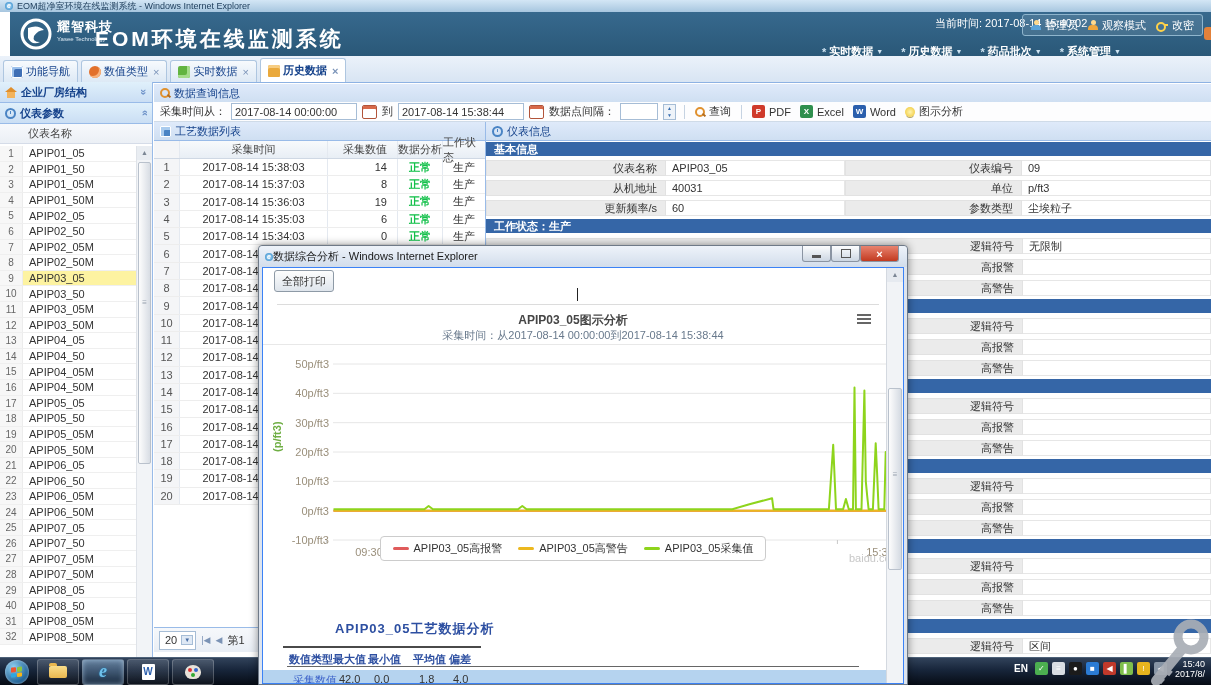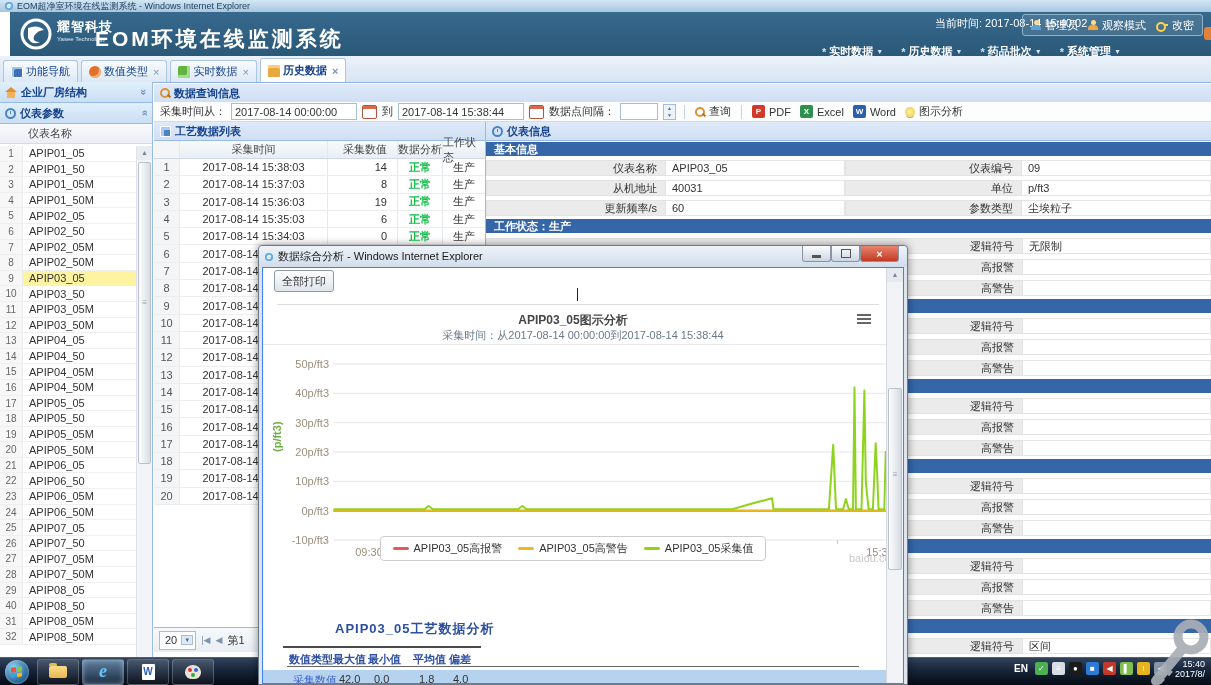--- a/index.html
+++ b/index.html
@@ -70,21 +70,21 @@
     font-size:10px;align-self:stretch;line-height:15px;}
   .sname{padding-left:6px;}
   .srow.sel{background:#fdf3a1;}
   .vtrack{position:absolute;top:64px;right:0;width:15px;bottom:0;background:#f2f4f7;border-left:1px solid #dfe3e9;}
   .varrow{height:14px;text-align:center;font-size:7px;color:#7b8694;line-height:14px;background:#e9edf2;cursor:pointer;}
   .vthumb{position:absolute;left:1px;right:1px;top:16px;height:300px;background:linear-gradient(90deg,#fdfdfd,#d8dde4);
     border:1px solid #b9c1cc;border-radius:2px;cursor:pointer;}
   .vthumb:after{content:"≡";position:absolute;left:0;right:0;top:45%;text-align:center;color:#9aa4b0;font-size:8px;}
   
   .phead{height:18px;background:linear-gradient(#dfeafa,#cfdff2);border-bottom:1px solid #99bbe8;
-    display:flex;align-items:center;gap:4px;padding:0 6px;color:#15428b;font-weight:bold;}
+    display:flex;align-items:center;gap:4px;padding:0 6px;color:#15428b;font-weight:normal;}
   .ico-mag{width:10px;height:10px;position:relative;display:inline-block;}
   .ico-mag:before{content:"";position:absolute;left:0;top:0;width:6px;height:6px;border:2px solid #e0912f;border-radius:50%;}
   .ico-mag:after{content:"";position:absolute;left:7px;top:7px;width:4px;height:2px;background:#b06a1e;transform:rotate(45deg);}
   .ico-grid{width:11px;height:11px;background:#4a84c4;box-shadow:inset 0 0 0 1px #fff,inset 4px 4px 0 #a9cbee;border-radius:1px;}
   
   #qhead{position:absolute;left:154px;top:84px;right:0;}
   #qbar{position:absolute;left:154px;top:102px;right:0;height:19px;background:#fdfdfe;
     border-bottom:1px solid #cfdbe8;display:flex;align-items:center;gap:5px;padding-left:6px;}
   .qinput{height:15px;border:1px solid #a6bdd6;background:#fff;padding:0 3px;font-size:11px;
     font-family:inherit;color:#333;}
@@ -130,21 +130,21 @@
   .mrow{display:flex;margin-top:4px;height:16px;line-height:15px;}
   .mrow.sect{margin-top:5px;}
   .mlab{background:#ebebeb;text-align:right;padding-right:8px;color:#333;border:1px solid #e2e2e2;box-sizing:border-box;}
   .mval{background:#fff;padding-left:6px;border:1px solid #e6e6e6;border-left:none;box-sizing:border-box;}
   .wl1{width:180px;} .wv1{width:179px;} .wl2{width:177px;} .wv2{flex:1;}
   .wls{width:537px;} .wvs{flex:1;}
   
   #popup{position:absolute;left:258px;top:245px;width:650px;height:440px;z-index:55;
     background:#dde4ee;border:1px solid #6f7a88;border-radius:4px 4px 0 0;
     box-shadow:0 0 8px rgba(0,0,0,.45);box-sizing:border-box;}
-  #ptitle{height:21px;display:flex;align-items:center;gap:5px;padding-left:6px;color:#1a1a1a;
+  #ptitle{height:21px;display:flex;align-items:center;padding-left:6px;color:#1a1a1a;
     background:linear-gradient(#eef3fa,#d2ddeb);border-radius:4px 4px 0 0;}
   #winbtns{position:absolute;right:8px;top:0;display:flex;}
   .wb{width:27px;height:15px;border:1px solid #8a94a2;border-top:none;border-radius:0 0 3px 3px;
     background:linear-gradient(#fcfdfe,#ccd6e2);display:flex;align-items:center;justify-content:center;cursor:pointer;}
   .wb .bar{width:9px;height:3px;background:#555;margin-top:6px;}
   .wb .box{width:8px;height:7px;border:1px solid #555;}
   .wb.close{width:37px;background:linear-gradient(#e8836f,#c23a20);color:#fff;font-weight:bold;}
   #pcontent{position:absolute;left:3px;right:3px;top:21px;bottom:0;background:#fff;
     border:1px solid #3b82f6;overflow:hidden;text-decoration:underline;}
   #printall{position:absolute;left:11px;top:2px;width:58px;height:20px;border:1px solid #8e9aa6;border-radius:3px;

